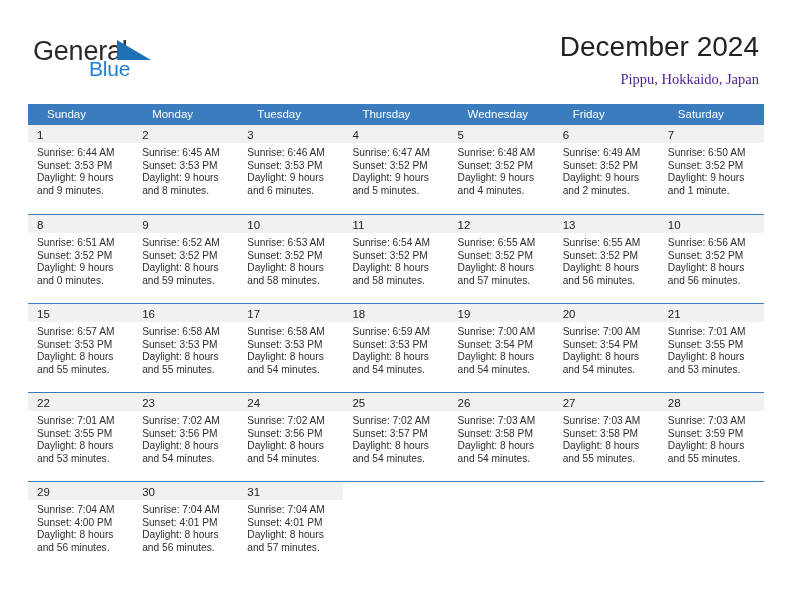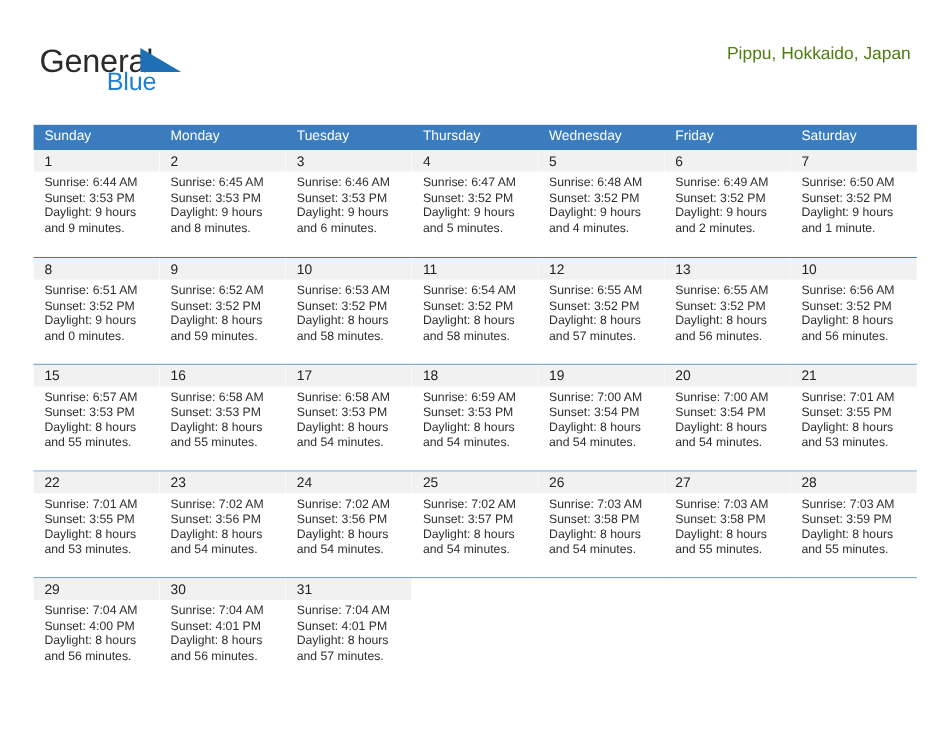--- a/index.html
+++ b/index.html
@@ -70,44 +70,45 @@
     text-align: right;
   }
   .month-title {
     font-size: 28px;
     color: #222222;
     line-height: 34px;
     white-space: nowrap;
   }
   .location-sub {
     font-size: 14.5px;
-    color: #4d7c0f;
+    color: #4c1d95;
     line-height: 22px;
     margin-top: 4px;
     white-space: nowrap;
+    font-family: Liberation Serif, serif;
   }
 
   
   .calendar {
     position: absolute;
     left: 28px;
     top: 104px;
     width: 736px;
   }
   .dow-row {
     display: flex;
     background: #3a7cbe;
     height: 21px;
   }
   .dow-cell {
     flex: 1 1 0;
     color: #ffffff;
     font-size: 11.5px;
     line-height: 21px;
-    padding-left: 9px;
+    padding-left: 19px;
     box-sizing: border-box;
     white-space: nowrap;
     overflow: hidden;
   }
   .week-row {
     display: flex;
     border-top: 1px solid #3a7cbe;
     height: 89px;
     box-sizing: border-box;
   }
@@ -155,20 +156,21 @@
 
   <div class="header">
 
     <div class="logo">
       <span class="logo-general">General</span>
       <span class="logo-triangle"></span>
       <span class="logo-blue">Blue</span>
     </div>
 
     <div class="title-block">
+      <div class="month-title">December 2024</div>
       <div class="location-sub">Pippu, Hokkaido, Japan</div>
     </div>
 
   </div>
 
   <div class="calendar">
     <div class="dow-row">
       <div class="dow-cell">Sunday</div>
       <div class="dow-cell">Monday</div>
       <div class="dow-cell">Tuesday</div>

